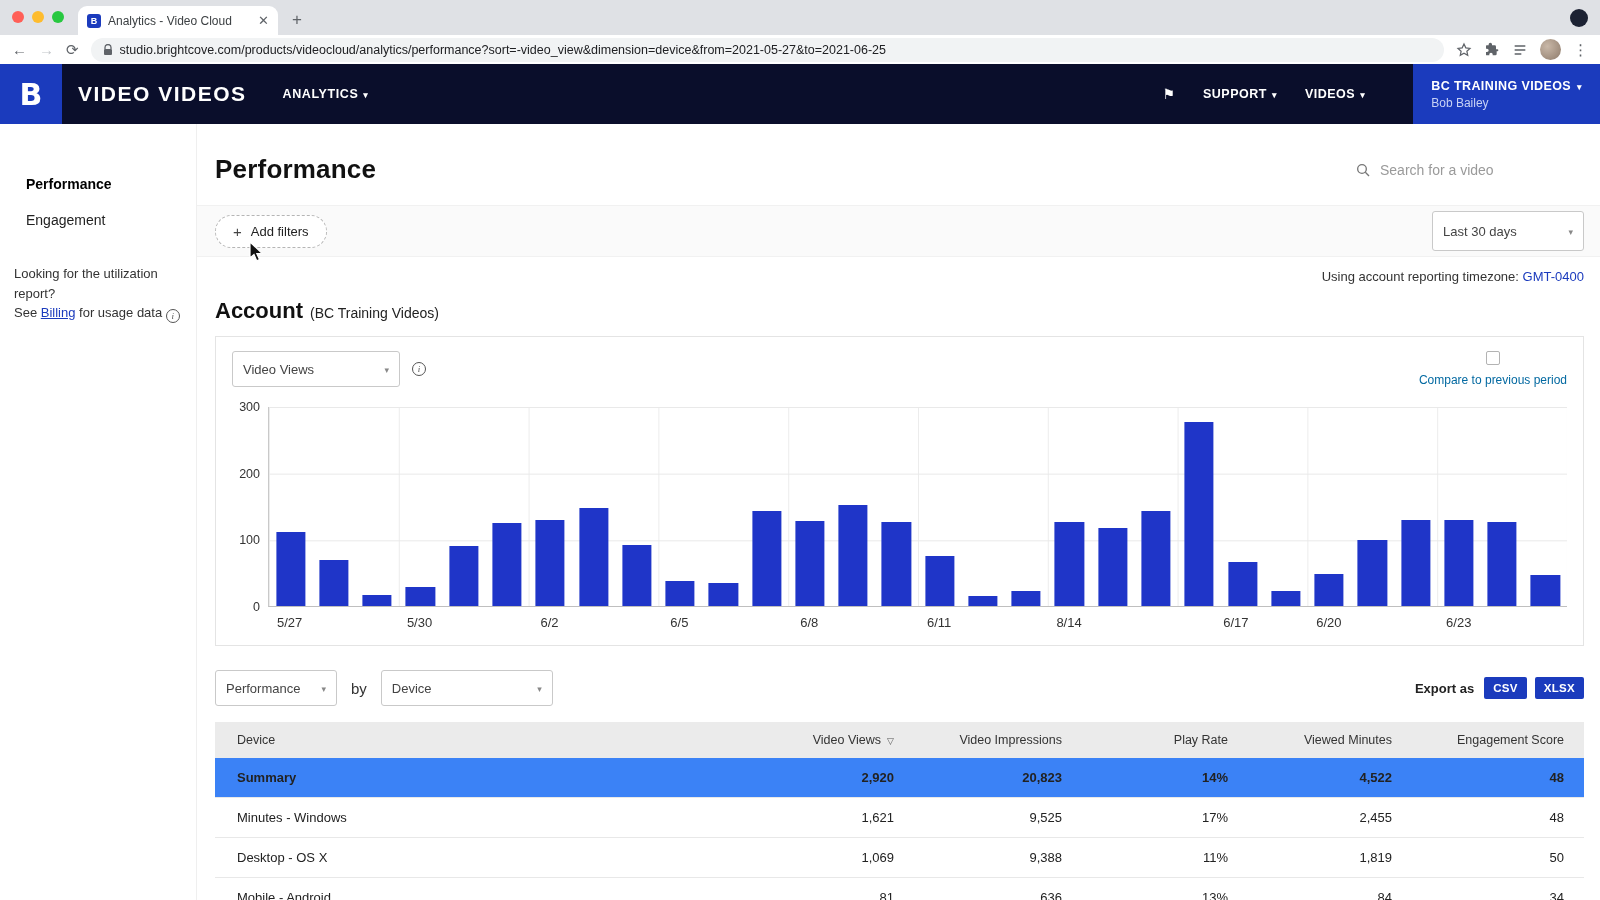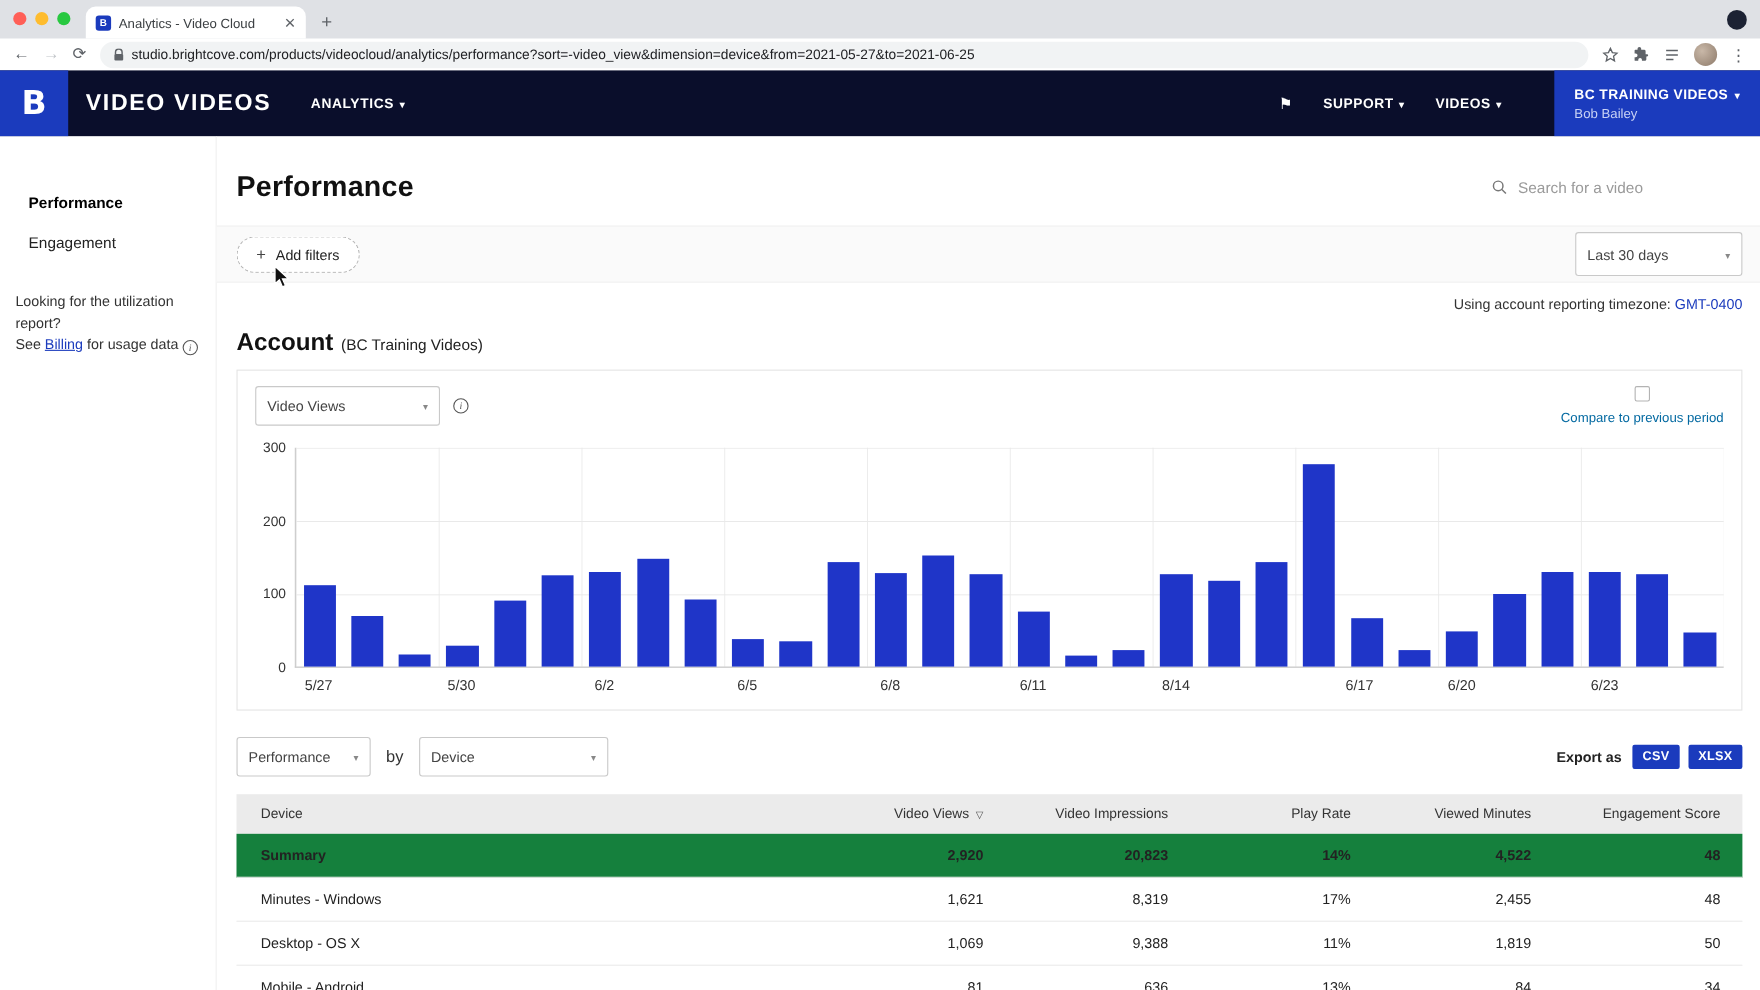--- a/index.html
+++ b/index.html
@@ -96,21 +96,21 @@
   .export-group { margin-left:auto; display:flex; align-items:center; gap:8px; }
   .export-label { font-size:13px; color:#222; font-weight:bold; margin-right:2px;margin-left:16px; }
   .export-btn { background:#1b3bbd; color:#fff; font-size:11.5px; font-weight:bold; padding:5px 9px; border-radius:2px; cursor:pointer; letter-spacing:.3px; }
 
   .table { margin:16px 16px 0 18px; }
   .thead, .tr { display:grid; grid-template-columns:1fr 168px 168px 166px 164px 172px; align-items:center; }
   .thead { background:#ebebeb; height:36px; font-size:12.5px; color:#333; }
   .th, .td { padding-right:20px; text-align:right; white-space:nowrap; }
   .th.first, .td.first { text-align:left; padding-left:22px; padding-right:0; }
   .tr { height:40px; border-bottom:1px solid #e8e8e8; font-size:13px; color:#222; background:#fff; }
-  .tr.summary { font-weight:bold; background:#15803d; }
+  .tr.summary { font-weight:bold; background:#3b82f6; }
   .sort-ico { font-size:9px; color:#555; margin-left:6px; }
 
   .cursor { position:absolute; left:248px; top:241px; z-index:50; pointer-events:none; }
 </style>
 </head>
 <body>
 
 <div>
   <div class="tabstrip">
     <div class="traffic">
@@ -332,21 +332,21 @@
             <div class="td first">Summary</div>
             <div class="td">2,920</div>
             <div class="td">20,823</div>
             <div class="td">14%</div>
             <div class="td">4,522</div>
             <div class="td">48</div>
           </div>
           <div class="tr">
             <div class="td first">Minutes - Windows</div>
             <div class="td">1,621</div>
-            <div class="td">8,319</div>
+            <div class="td">9,525</div>
             <div class="td">17%</div>
             <div class="td">2,455</div>
             <div class="td">48</div>
           </div>
           <div class="tr">
             <div class="td first">Desktop - OS X</div>
             <div class="td">1,069</div>
             <div class="td">9,388</div>
             <div class="td">11%</div>
             <div class="td">1,819</div>

